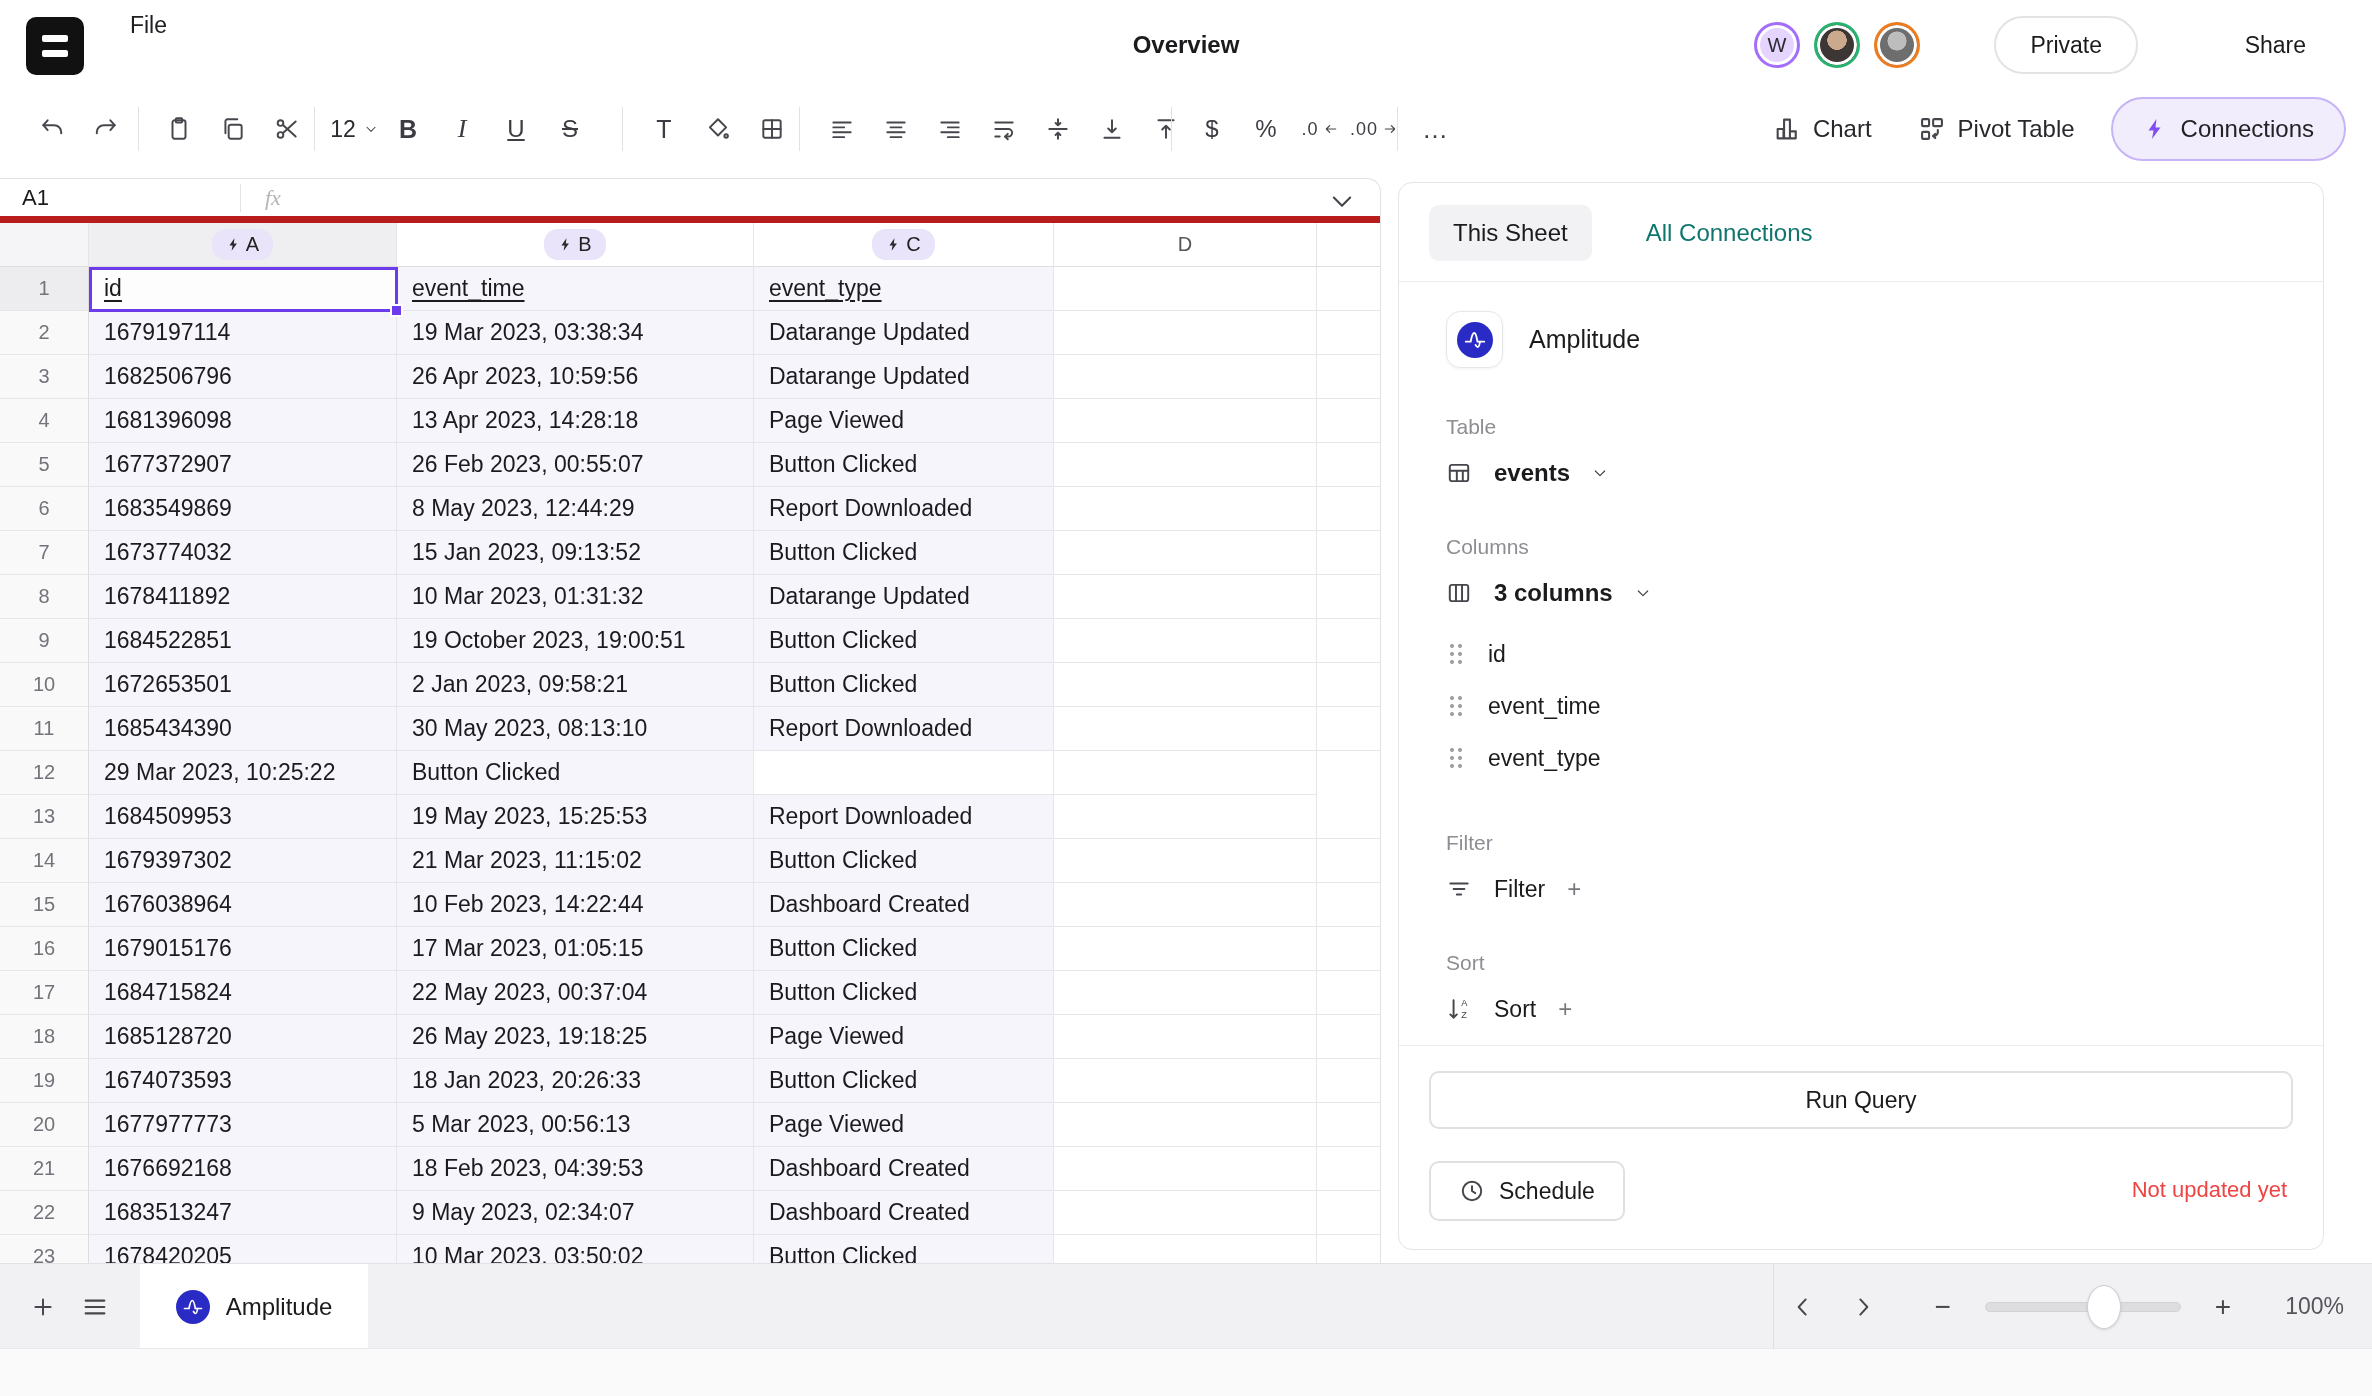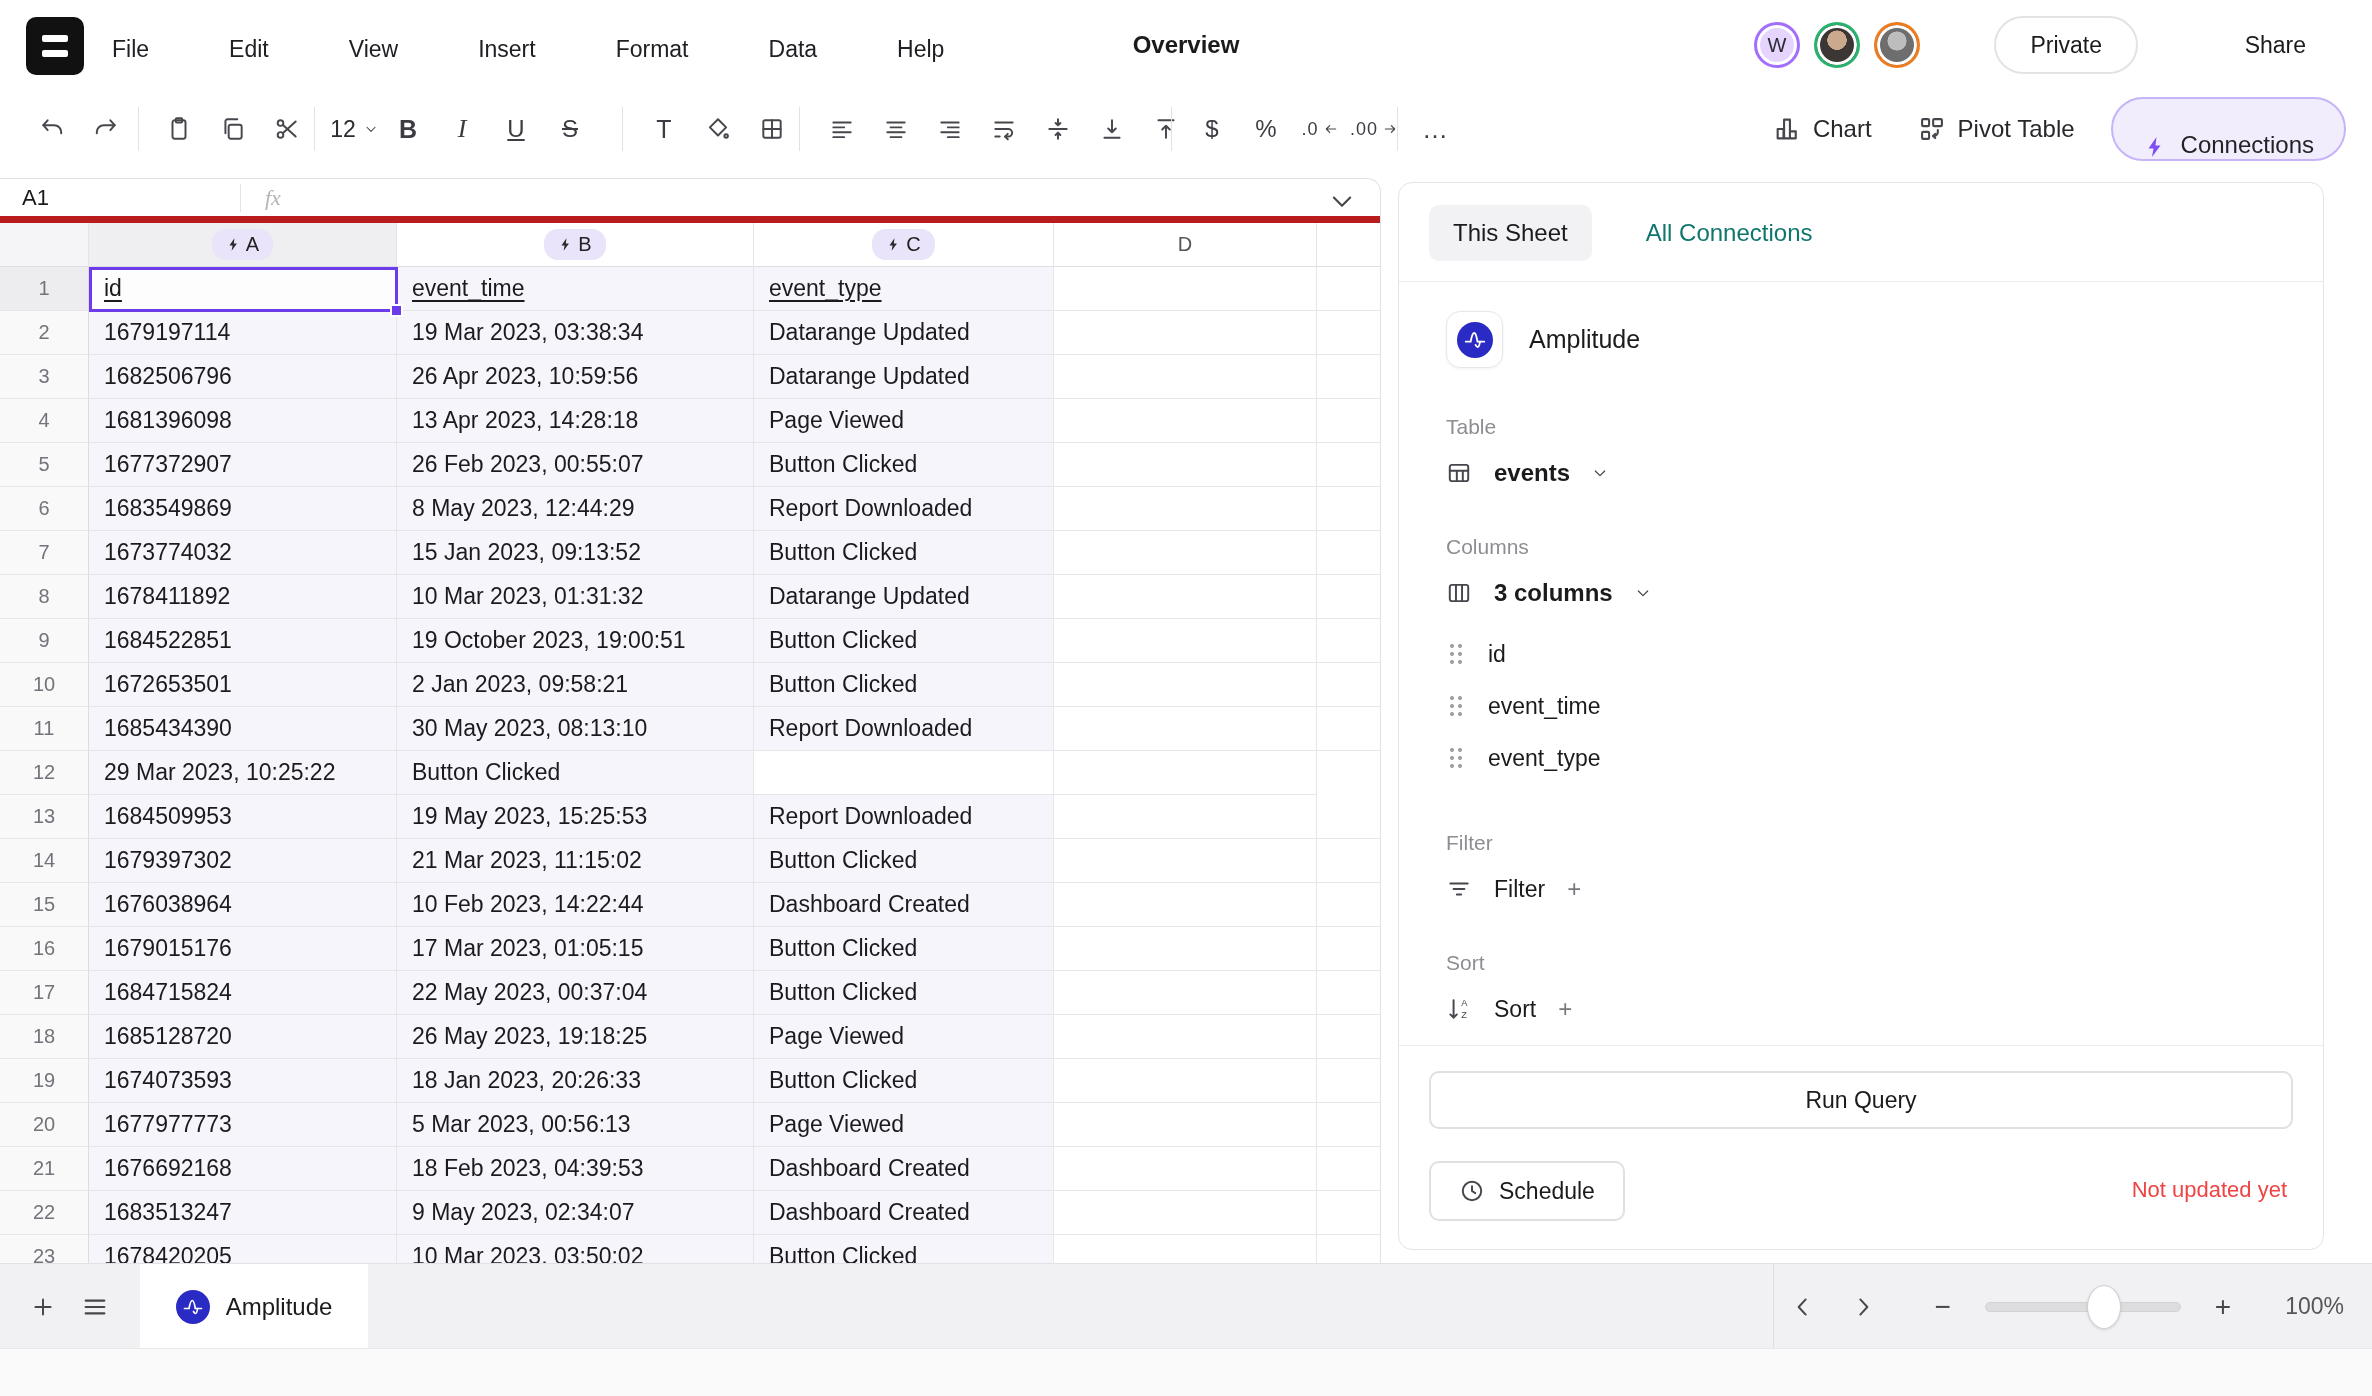--- a/index.html
+++ b/index.html
@@ -8,21 +8,21 @@
   .app { position:absolute; inset:0; }
   svg.ic { display:block; }
   svg.ic path, svg.ic rect, svg.ic circle, svg.ic line, svg.ic polyline {
     fill:none; stroke:#46464c; stroke-width:1.8; stroke-linecap:round; stroke-linejoin:round; }
 
   
   .menubar { position:absolute; left:0; top:0; width:100%; height:90px; background:#fff; }
   .logo { position:absolute; left:26px; top:17px; width:58px; height:58px; background:#111; border-radius:10px;
           display:flex; flex-direction:column; gap:8px; align-items:center; justify-content:center; }
   .logo i { display:block; width:26px; height:7px; background:#fff; border-radius:2px; }
-  .menunav { position:absolute; left:112px; top:4px; height:90px; display:flex; align-items:center; gap:80px; }
+  .menunav { position:absolute; left:112px; top:12px; height:90px; display:flex; align-items:center; gap:80px;flex-direction:column; }
   .menunav span { font-size:23px; color:#202024; cursor:default; }
   .doc-title { position:absolute; left:0; right:0; top:0; height:90px; display:flex; align-items:center; justify-content:center;
                font-size:24px; font-weight:700; pointer-events:none; }
   .people { position:absolute; right:452px; top:22px; display:flex; gap:14px; }
   .avatar { width:46px; height:46px; border-radius:50%; border:3px solid; display:flex; align-items:center; justify-content:center;
             font-size:20px; font-weight:500; background:#eee; box-shadow:inset 0 0 0 3px #fff; }
   .avatar.w { border-color:#a36efb; background:#e4d4fe; color:#2a2a2e; }
   .avatar.g { border-color:#27b26d; background:radial-gradient(circle at 50% 38%, #caa98d 0 30%, #3c3734 31% 100%); }
   .avatar.o { border-color:#ee7c1f; background:radial-gradient(circle at 50% 40%, #bdbdbd 0 30%, #6e6e6e 31% 100%); }
   .private-btn { position:absolute; right:234px; top:16px; height:58px; padding:0 34px; border:2px solid #e3e3e6; border-radius:30px;
@@ -39,21 +39,21 @@
   .glyphB { font-weight:700; font-size:25px; }
   .glyphI { font-style:italic; font-family:"Liberation Serif",serif; font-size:26px; }
   .glyphU { text-decoration:underline; font-size:24px; }
   .glyphS { text-decoration:line-through; font-size:24px; }
   .glyphT { font-size:25px; }
   .decim { font-size:18px; letter-spacing:1px; color:#3c3c42; }
   .more-dots { font-size:26px; letter-spacing:2px; color:#3c3c42; }
   .tb-right { position:absolute; right:0; top:0; height:78px; display:flex; align-items:center; gap:26px; padding-right:26px; }
   .tool-lbl { font-size:24px; color:#28282c; display:flex; align-items:center; gap:12px; padding:0 10px; }
   .connections-pill { height:64px; padding:0 30px; border:2px solid #c7b3f7; background:#f2edfd; border-radius:34px;
-                      display:flex; align-items:flex-end; gap:14px; font-size:24px; color:#232326; }
+                      display:flex; align-items:center; gap:14px; font-size:24px; color:#232326; }
 
   
   .sheet-card { position:absolute; left:0; top:178px; width:1381px; height:1085px; background:#fff;
                 border:1px solid #e2e2e5; border-left:none; border-bottom:none; border-radius:0 14px 0 0; overflow:hidden; }
   .fbar { position:relative; height:44px; border-bottom:7px solid #b91c1c; display:flex; align-items:center; }
   .fbar .ref { width:240px; padding-left:22px; font-size:22px; color:#1b1b1d; }
   .fbar .fdiv { width:1px; height:28px; background:#e4e4e7; }
   .fbar .fx { padding-left:24px; font-size:22px; font-style:italic; color:#b4b4ba; font-family:"Liberation Serif",serif; }
   .fbar .fchev { position:absolute; right:24px; top:8px; }
   .grid { position:relative; }

